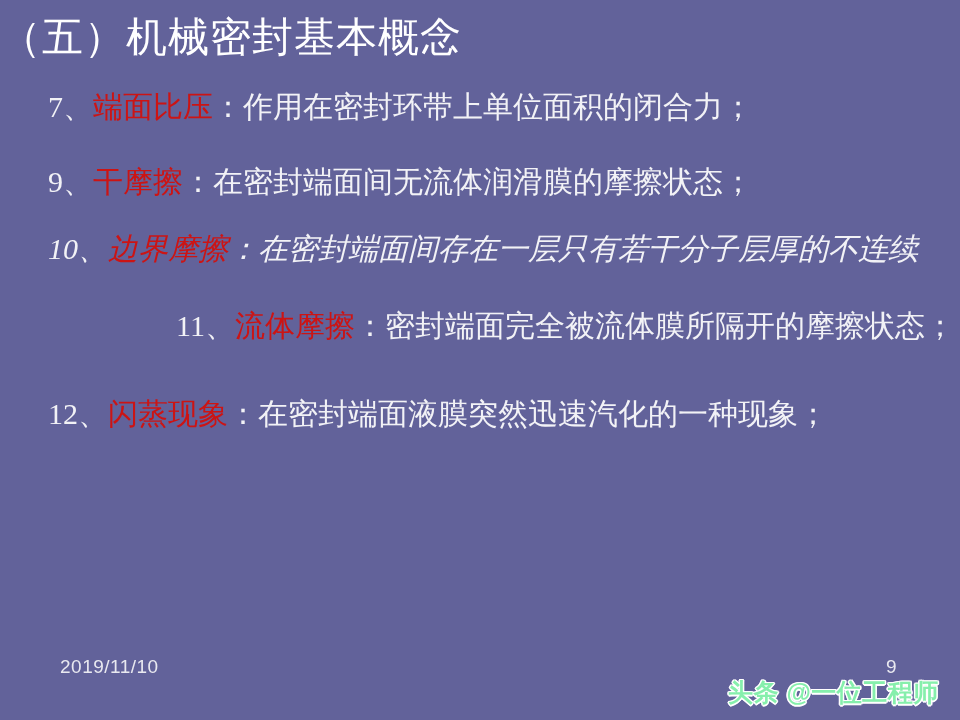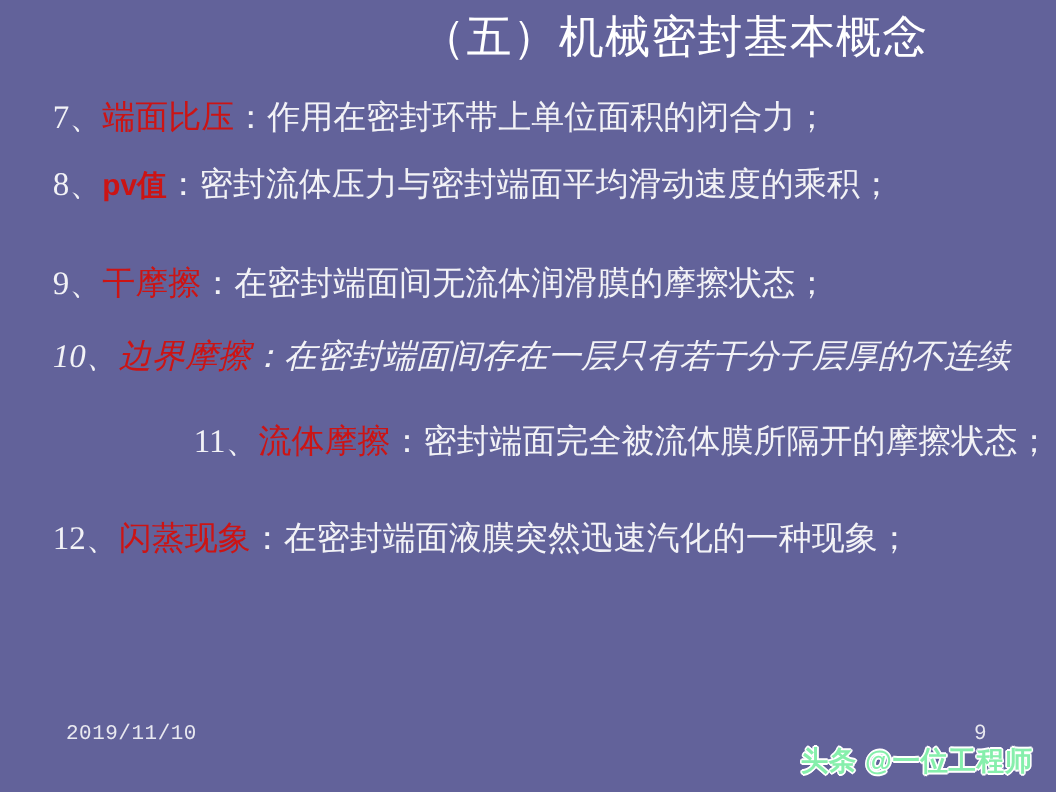--- a/index.html
+++ b/index.html
@@ -21,23 +21,23 @@
     background: #62629a;
     box-sizing: border-box;
   }
 
   
   .slide-title {
     position: absolute;
     top: 8px;
     left: 0;
     width: 844px;
-    text-align: right;
+    text-align: left;
     color: #ffffff;
-    font-family: Liberation Mono, monospace;
+    font-family: Liberation Sans, sans-serif;
     font-size: 41px;
     line-height: 58px;
     letter-spacing: 1px;
     white-space: nowrap;
   }
 
   
   .body-list {
     position: absolute;
     top: 86px;
@@ -67,34 +67,34 @@
   .term.latin {
     font-family: "Liberation Sans", "DejaVu Sans", sans-serif;
     font-weight: bold;
     font-size: 27px;
   }
   .desc {
     color: #f2f2f6;
   }
 
   
-  .bullet.b7  { margin-bottom: 20px; font-family: Liberation Serif, serif; }
+  .bullet.b7  { margin-bottom: 34px; font-family: Liberation Serif, serif; }
   .bullet.b8  { margin-bottom: 48px; }
   .bullet.b9  { margin-bottom: 26px; }
   .bullet.b10 { margin-bottom: 36px; font-style: italic; }
   .bullet.b11 { margin-bottom: 47px; text-align: right; }
   .bullet.b12 { margin-bottom: 0; }
 
   
   .footer-date {
     position: absolute;
     left: 60px;
     top: 655px;
     color: #e9e9f0;
-    font-family: Liberation Mono, monospace;
+    font-family: Liberation Sans, sans-serif;
     font-size: 19px;
     line-height: 24px;
     letter-spacing: 0.5px;
   }
   .page-number {
     position: absolute;
     left: 886px;
     top: 655px;
     color: #e9e9f0;
     font-family: "Liberation Sans", "DejaVu Sans", sans-serif;
@@ -125,23 +125,20 @@
 <div class="slide">
 
   <div class="slide-title">（五）机械密封基本概念</div>
 
   <div class="body-list">
 
     <div class="bullet b7">
       <span class="num">7、</span><span class="term">端面比压</span><span class="desc">：</span><span class="desc">作用在密封环带上单位面积的闭合力；</span>
     </div>
 
-    <div class="bullet b8">
-      <span class="num">8、</span><span class="term latin">pv值</span><span class="desc">：</span><span class="desc">密封流体压力与密封端面平均滑动速度的乘积；</span>
-    </div>
 
     <div class="bullet b9">
       <span class="num">9、</span><span class="term">干摩擦</span><span class="desc">：</span><span class="desc">在密封端面间无流体润滑膜的摩擦状态；</span>
     </div>
 
     <div class="bullet b10">
       <span class="num">10、</span><span class="term">边界摩擦</span><span class="desc">：</span><span class="desc">在密封端面间存在一层只有若干分子层厚的不连续</span>
     </div>
 
     <div class="bullet b11">

